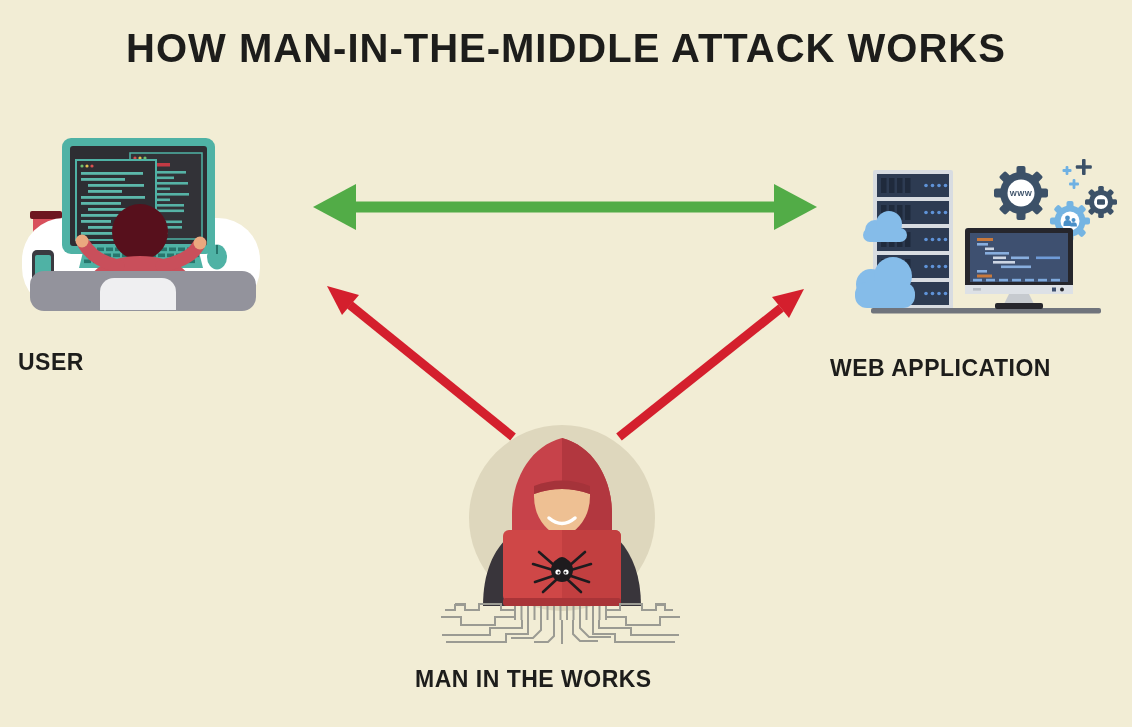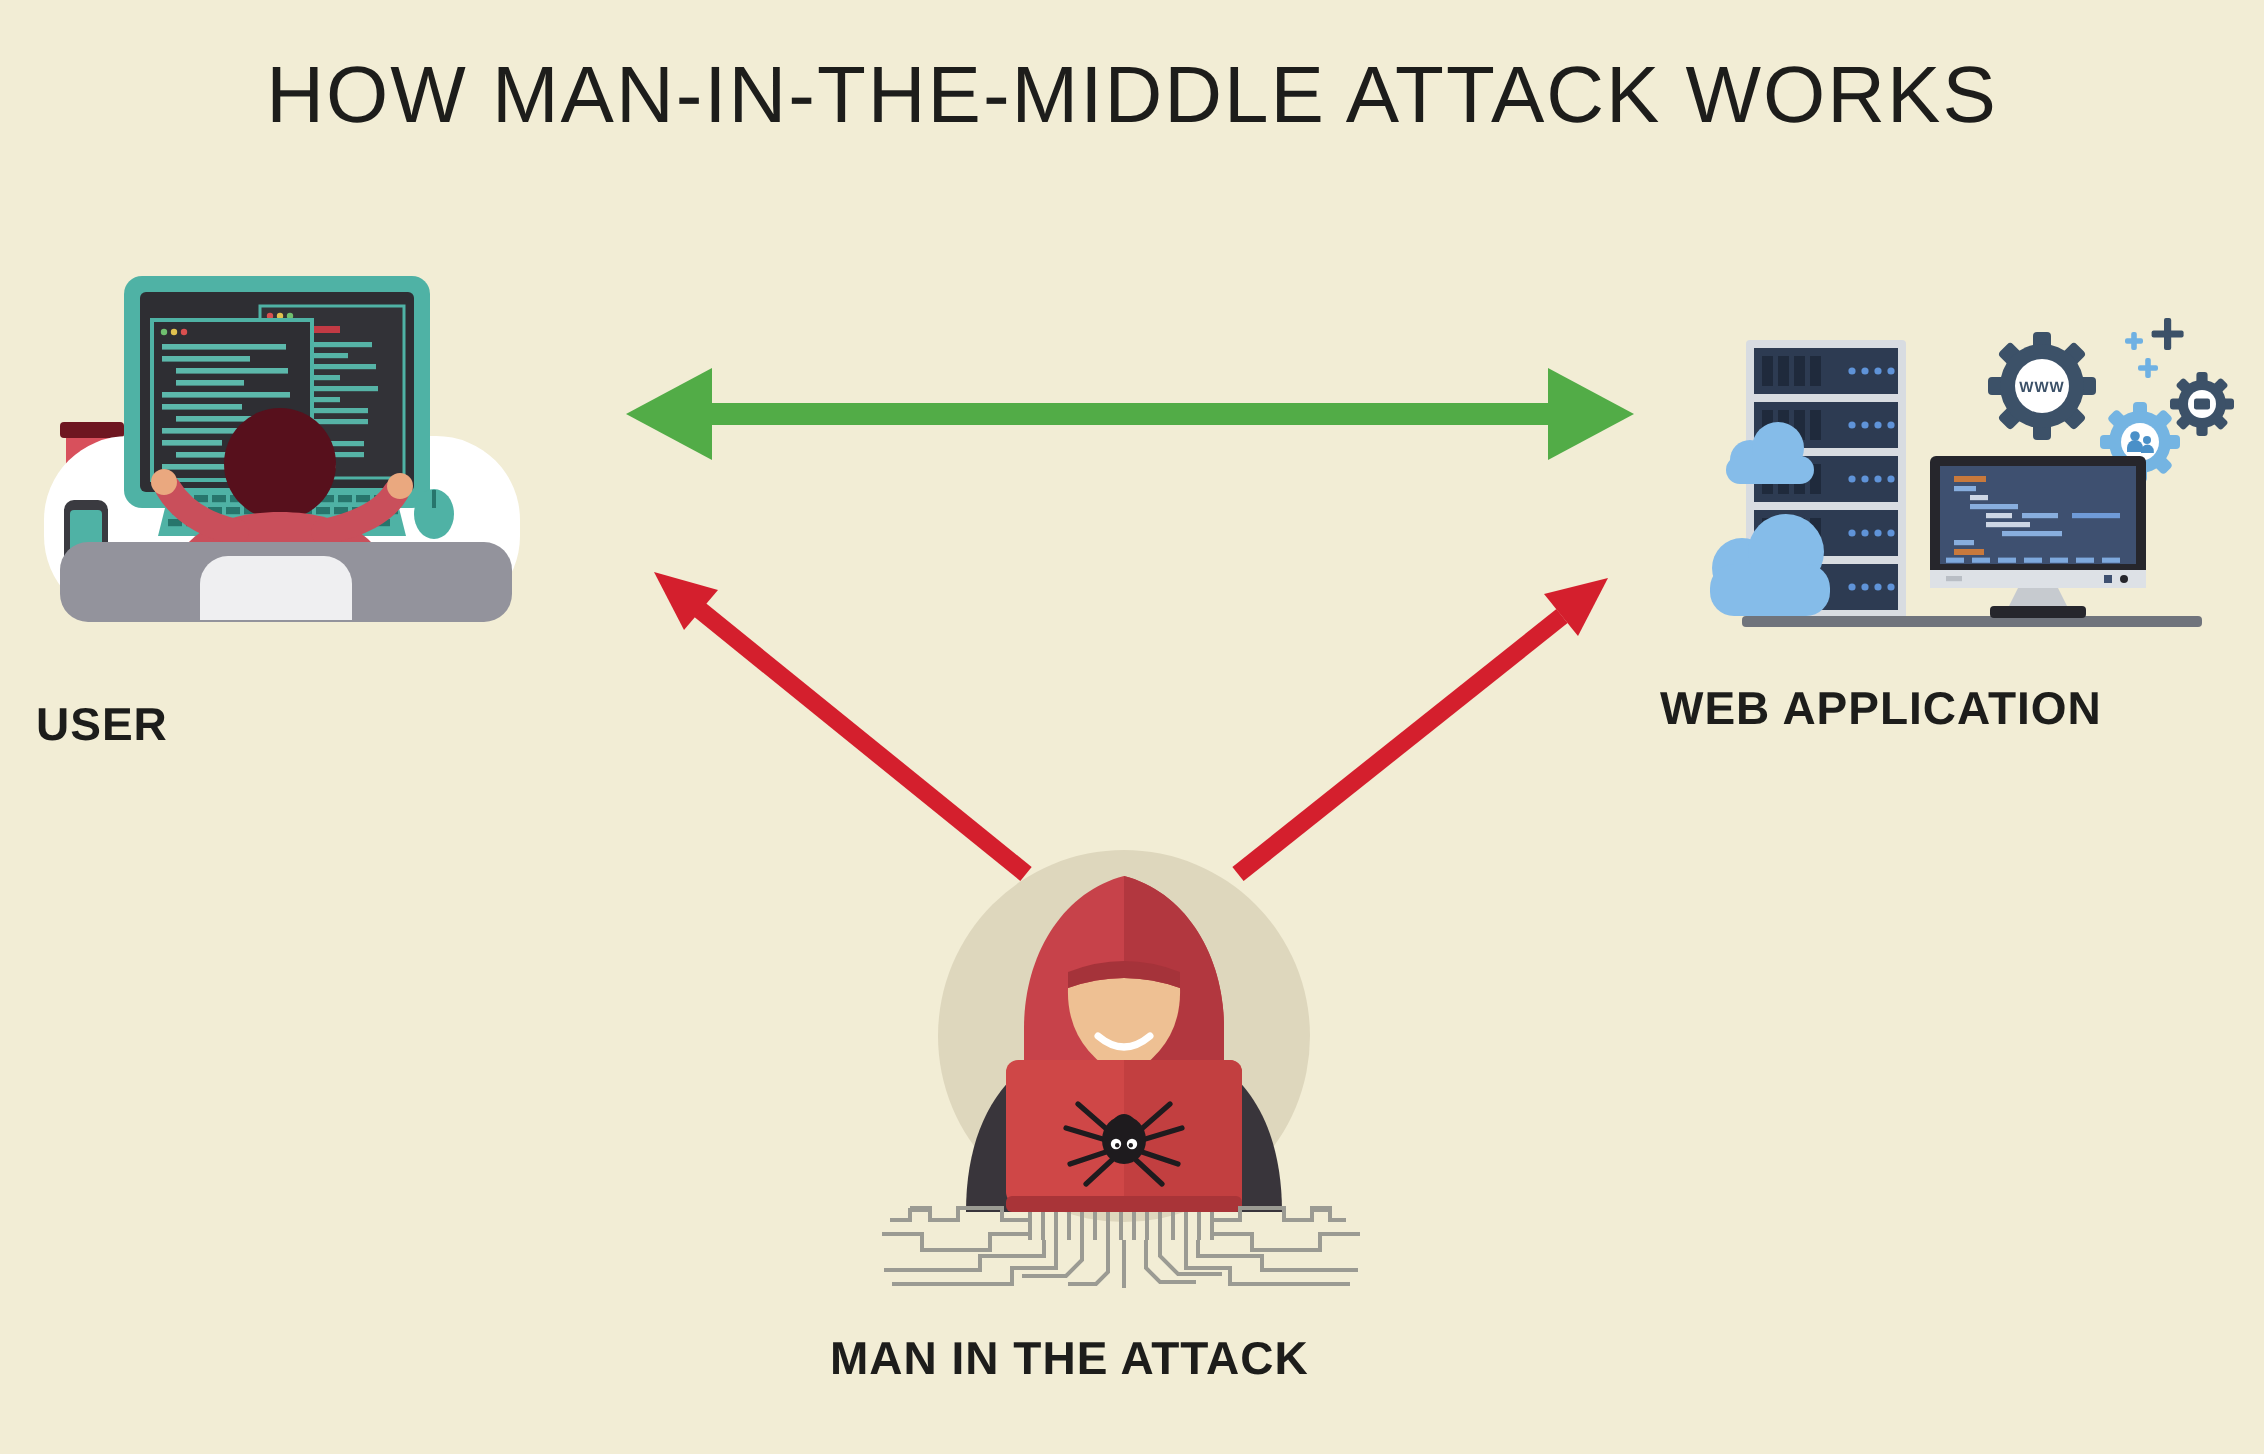--- a/index.html
+++ b/index.html
@@ -9,30 +9,30 @@
   }
   .canvas{
     position:relative;
     width:1132px;height:727px;
     background:var(--background,#f2edd5);
     overflow:hidden;
   }
   .page-title{
     position:absolute;top:26px;left:0;width:1132px;
     margin:0;text-align:center;
-    font-size:40px;font-weight:400;letter-spacing:1px;
+    font-size:40px;font-weight:700;letter-spacing:1px;
     color:var(--title_text,#1d1d1b);
   }
   .node-label{
     position:absolute;margin:0;text-align:left;
     font-size:23px;font-weight:800;letter-spacing:0.5px;
     color:var(--label_text,#1d1d1b);
   }
   .label-user{left:18px;top:349px;width:250px;}
-  .label-webapp{left:830px;top:341px;width:272px;}
+  .label-webapp{left:830px;top:355px;width:272px;}
   .label-mitm{left:415px;top:666px;width:300px;}
   .arrows-layer{position:absolute;left:0;top:0;}
   .figure{position:absolute;}
   .fig-user{left:20px;top:132px;width:242px;height:190px;}
   .fig-webapp{left:853px;top:150px;width:265px;height:170px;}
   .fig-mitm{left:415px;top:420px;width:300px;height:235px;}
   .green-fill{fill:var(--arrow_green,#52ac47);}
   .green-stroke{stroke:var(--arrow_green,#52ac47);}
   .red-fill{fill:var(--arrow_red,#d41f2d);}
   .red-stroke{stroke:var(--arrow_red,#d41f2d);}
@@ -414,15 +414,15 @@
       <path d="M147,200 v24"></path>
       <path d="M158,200 v14 l7,7 h18"></path>
       <path d="M165,200 v8 l9,9 h22"></path>
       <path d="M30,190 h10 v-5 h10"></path>
       <path d="M258,190 h-8 v-5 h-10"></path>
     </g>
   </svg>
 
   <p class="node-label label-user">USER</p>
   <p class="node-label label-webapp">WEB APPLICATION</p>
-  <p class="node-label label-mitm">MAN IN THE ATTACK</p>
+  <p class="node-label label-mitm">MAN IN THE WORKS</p>
 
 </div>
 
 </body></html>

